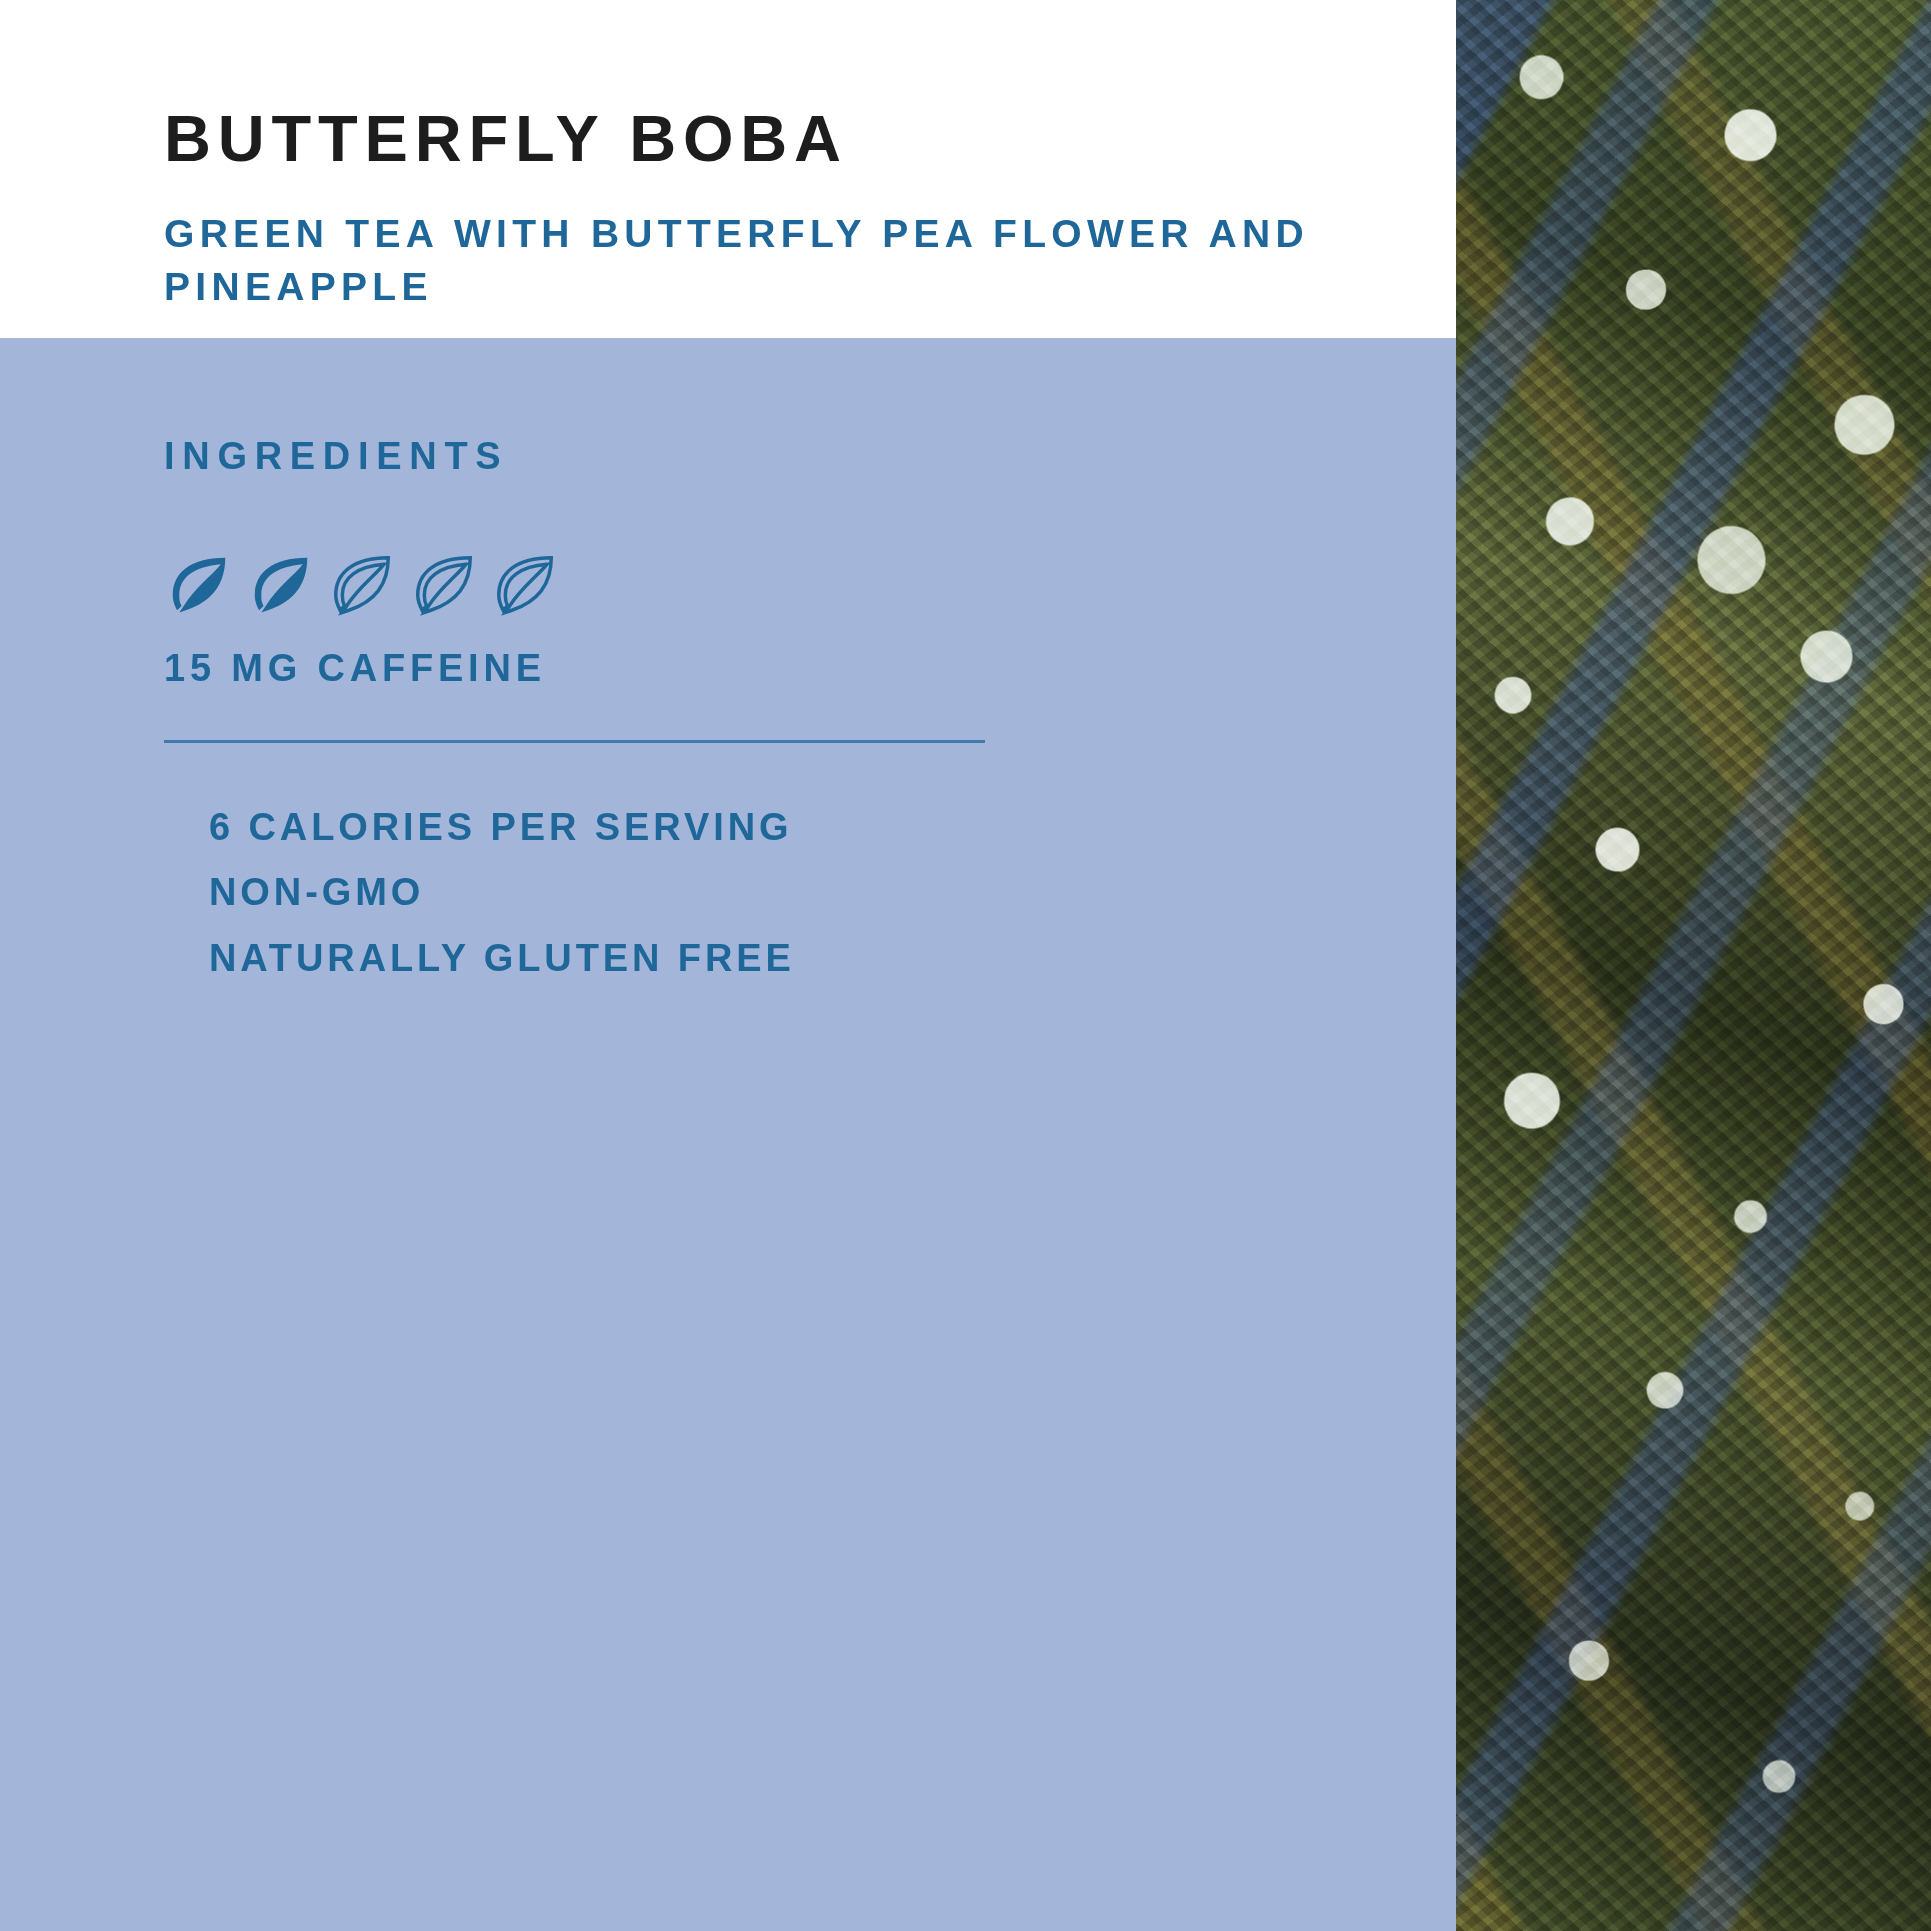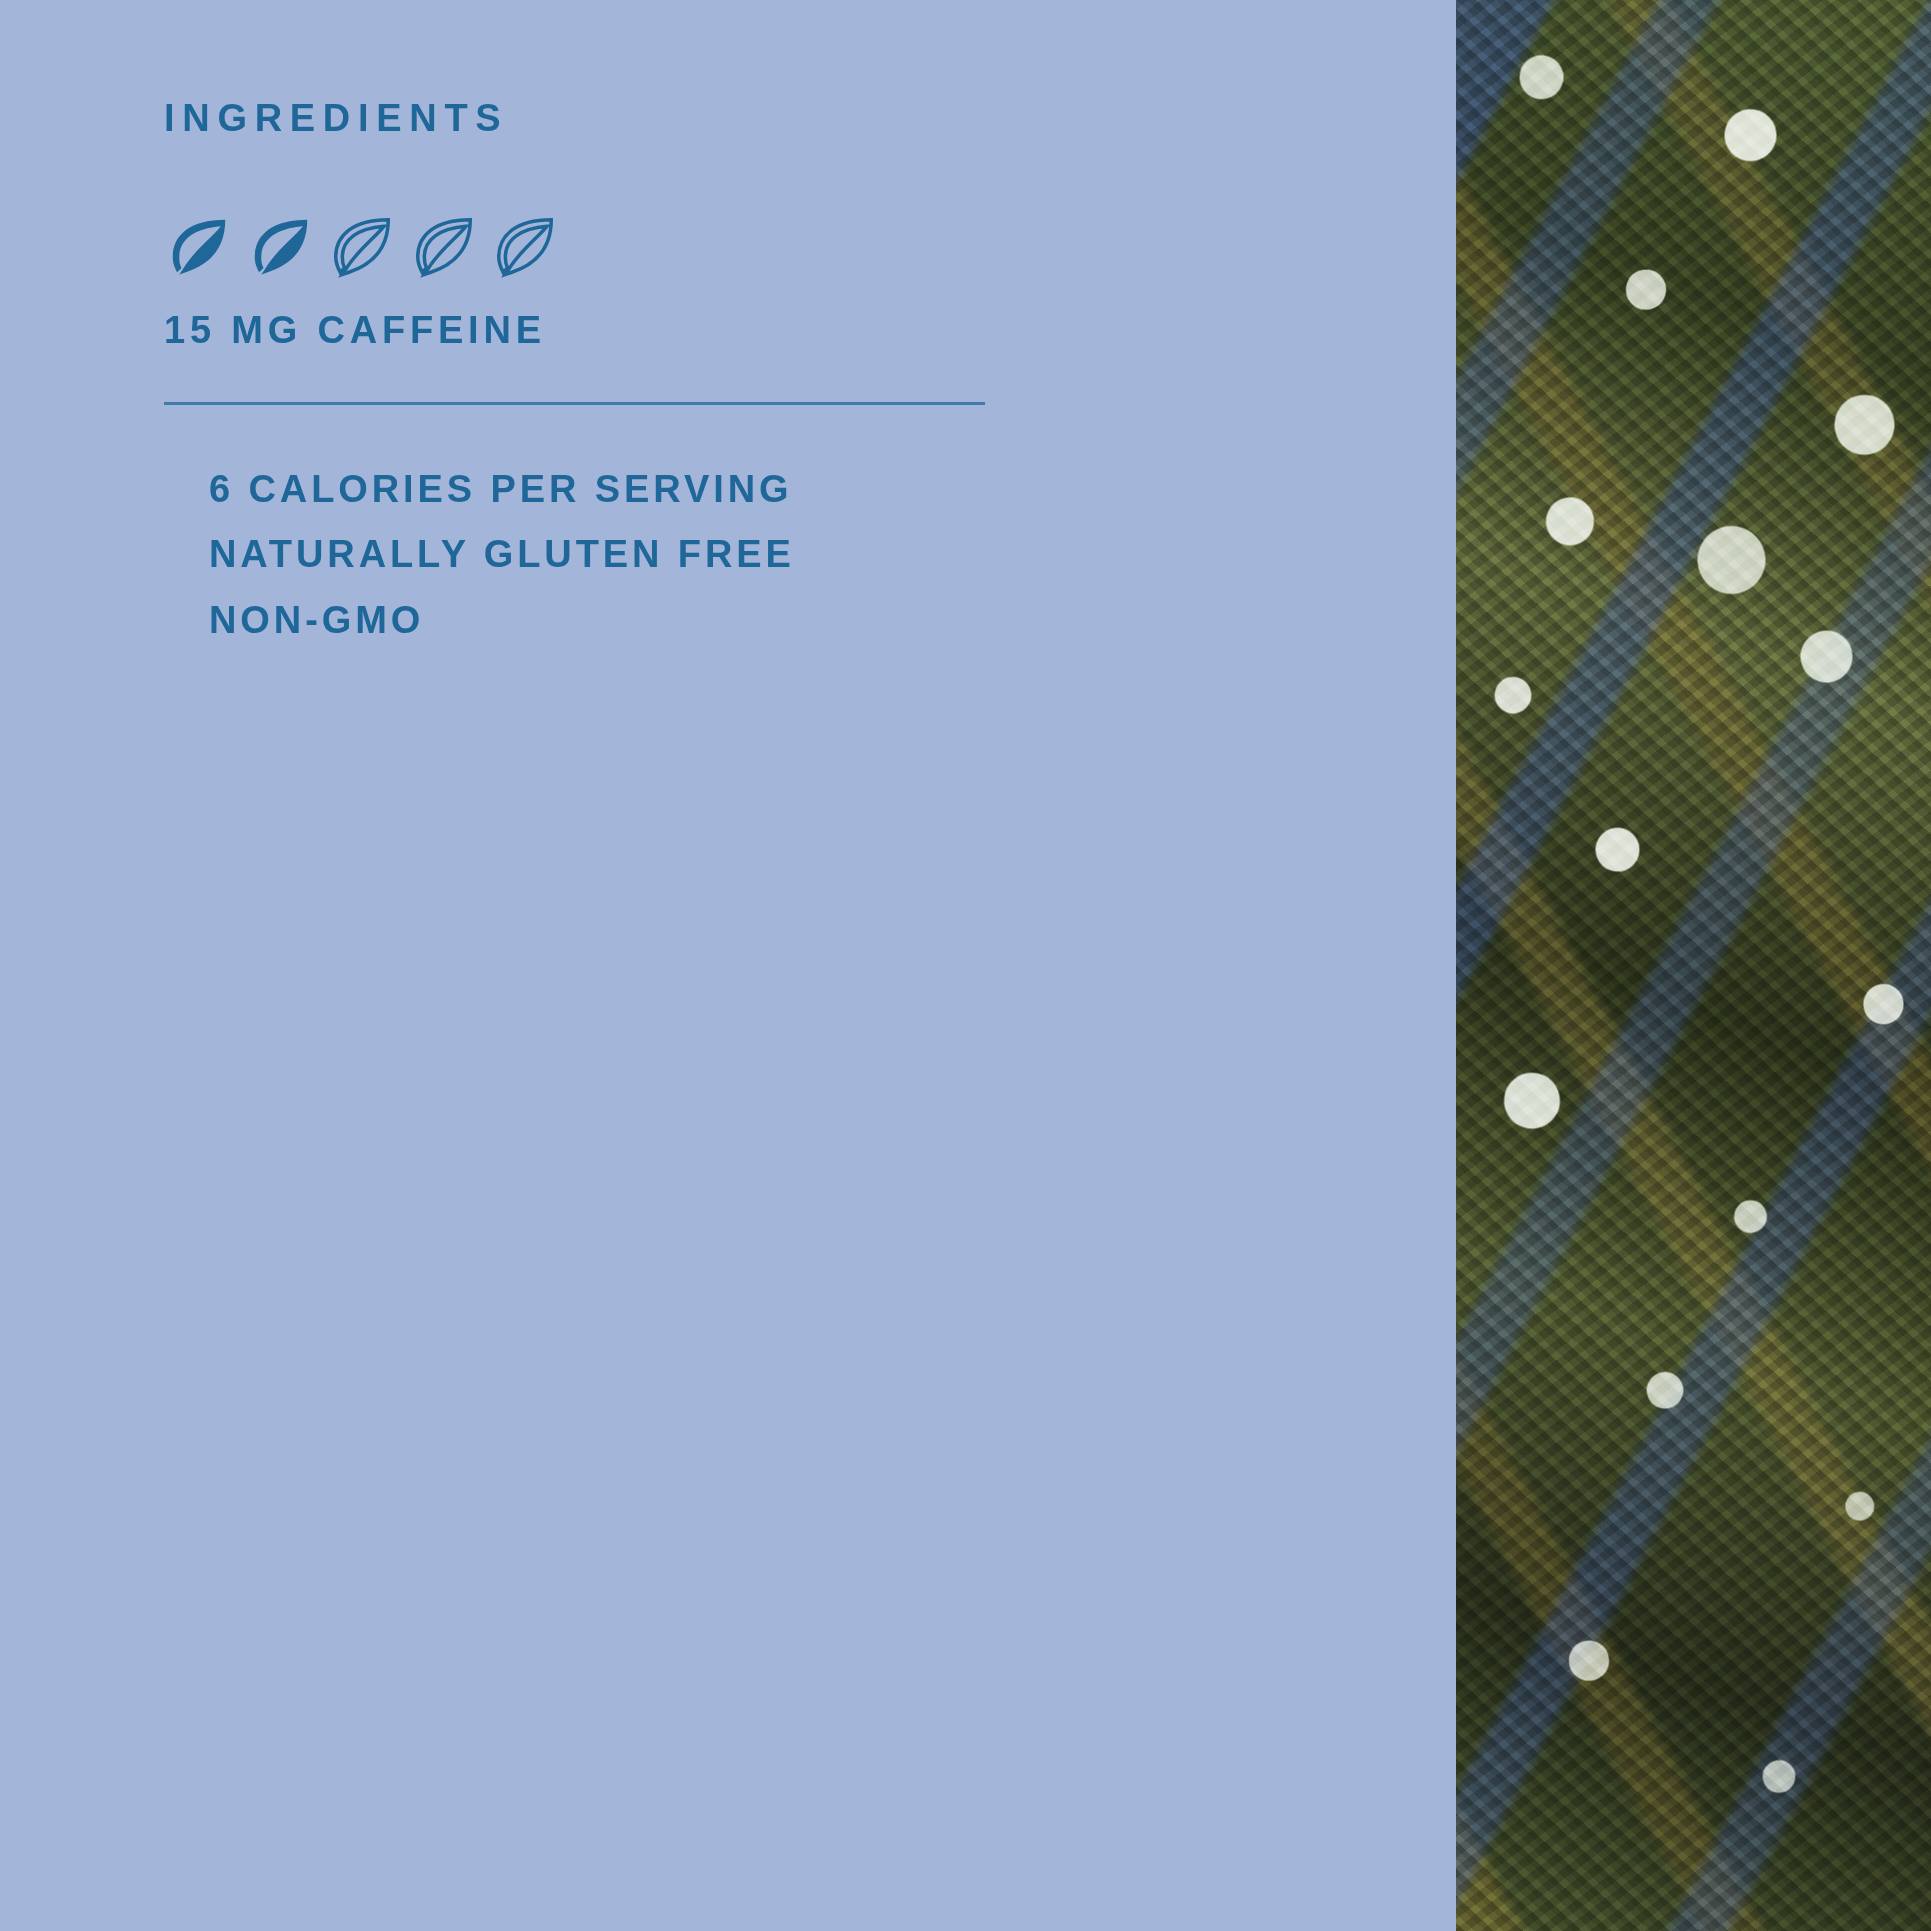--- a/index.html
+++ b/index.html
@@ -153,20 +153,24 @@
     mix-blend-mode: overlay;
   }
 </style>
 </head>
 <body>
 
 <div class="card">
 
   <div class="info-col">
 
+    <div class="header">
+      <h1 class="product-title">BUTTERFLY BOBA</h1>
+      <h2 class="product-subtitle">GREEN TEA WITH BUTTERFLY PEA FLOWER AND PINEAPPLE</h2>
+    </div>
 
     <div class="body-panel">
 
       <div class="section-label">INGREDIENTS</div>
 
       <div class="leaves">
         <span>
           <svg class="leaf-svg" width="70" height="70" viewBox="0 0 32 32">
               <path d="M28 4C12 4 4 11 4 21c0 3 1 5 2 7l2-2c-1-2-1-3-1-5 0-8 7-13 19-14C22 12 14 18 9 26l-2 3 3-1C22 24 28 16 28 4z" fill="#1f6799"></path>
             </svg>
@@ -192,22 +196,22 @@
             </svg>
         </span>
       </div>
 
       <div class="caffeine">15 MG CAFFEINE</div>
 
       <div class="divider"></div>
 
       <div class="facts">
         <div class="fact">6 CALORIES PER SERVING</div>
+        <div class="fact">NON-GMO</div>
         <div class="fact">NATURALLY GLUTEN FREE</div>
-        <div class="fact">NON-GMO</div>
       </div>
 
     </div>
   </div>
 
   <div class="image-col">
     <div class="tea-photo"></div>
   </div>
 
 </div>

